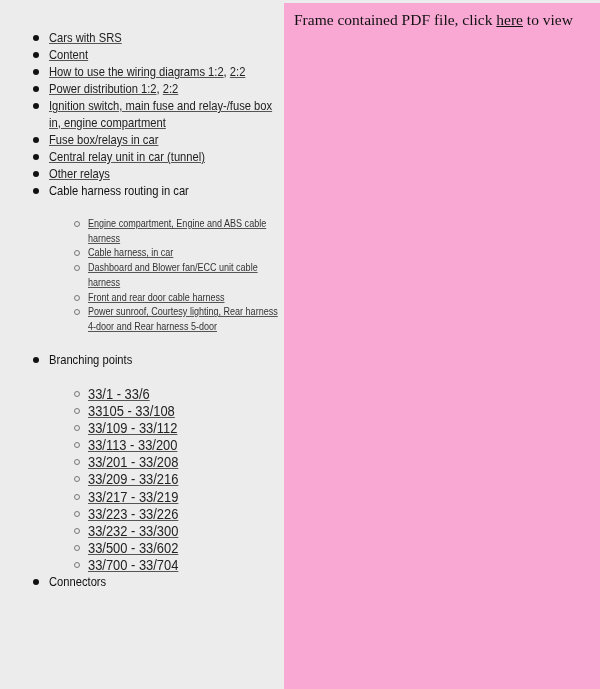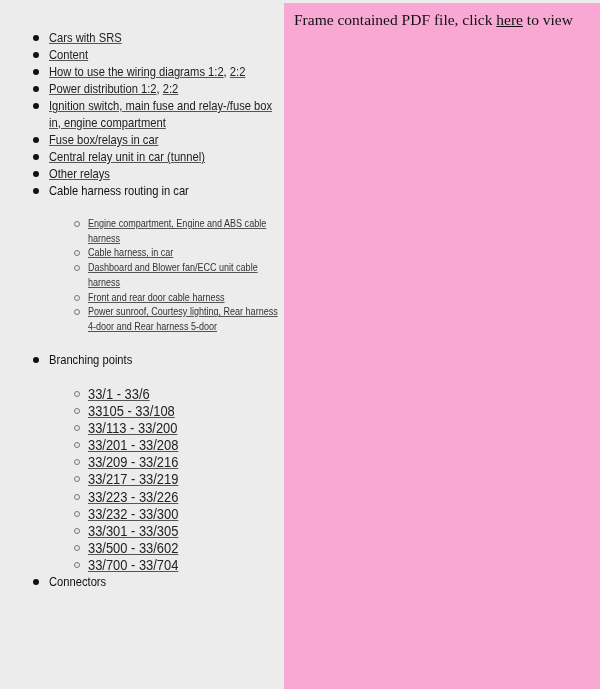--- a/index.html
+++ b/index.html
@@ -153,27 +153,27 @@
           <span class="wrap-txt"><a class="lnk" href="#">Power sunroof, Courtesy lighting, Rear harness 4-door and Rear harness 5-door</a></span>
         </li>
       </ul>
     </li>
     <li class="top-item">
       <span class="dot"></span>
       <span class="txt plain">Branching points</span>
       <ul class="sub-list-large">
         <li class="sub-item-large"><span class="ring"></span><span class="txt"><a class="lnk" href="#">33/1 - 33/6</a></span></li>
         <li class="sub-item-large"><span class="ring"></span><span class="txt"><a class="lnk" href="#">33105 - 33/108</a></span></li>
+        <li class="sub-item-large"><span class="ring"></span><span class="txt"><a class="lnk" href="#">33/109 - 33/112</a></span></li>
         <li class="sub-item-large"><span class="ring"></span><span class="txt"><a class="lnk" href="#">33/113 - 33/200</a></span></li>
         <li class="sub-item-large"><span class="ring"></span><span class="txt"><a class="lnk" href="#">33/201 - 33/208</a></span></li>
         <li class="sub-item-large"><span class="ring"></span><span class="txt"><a class="lnk" href="#">33/209 - 33/216</a></span></li>
         <li class="sub-item-large"><span class="ring"></span><span class="txt"><a class="lnk" href="#">33/217 - 33/219</a></span></li>
         <li class="sub-item-large"><span class="ring"></span><span class="txt"><a class="lnk" href="#">33/223 - 33/226</a></span></li>
         <li class="sub-item-large"><span class="ring"></span><span class="txt"><a class="lnk" href="#">33/232 - 33/300</a></span></li>
-        <li class="sub-item-large"><span class="ring"></span><span class="txt"><a class="lnk" href="#">33/301 - 33/305</a></span></li>
         <li class="sub-item-large"><span class="ring"></span><span class="txt"><a class="lnk" href="#">33/500 - 33/602</a></span></li>
         <li class="sub-item-large"><span class="ring"></span><span class="txt"><a class="lnk" href="#">33/700 - 33/704</a></span></li>
       </ul>
     </li>
     <li class="top-item">
       <span class="dot"></span>
       <span class="txt plain">Connectors</span>
     </li>
   </ul>
 </div>

